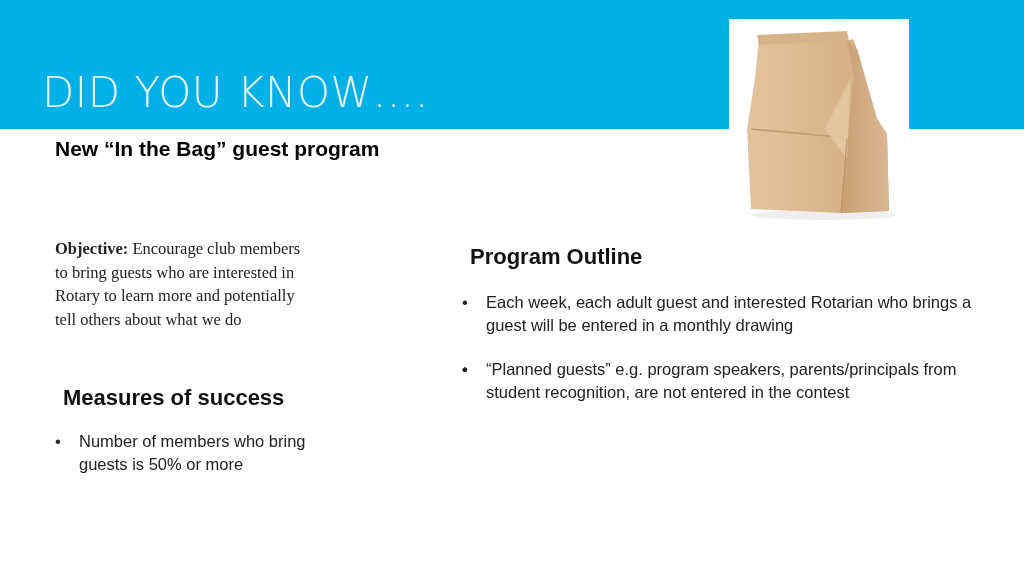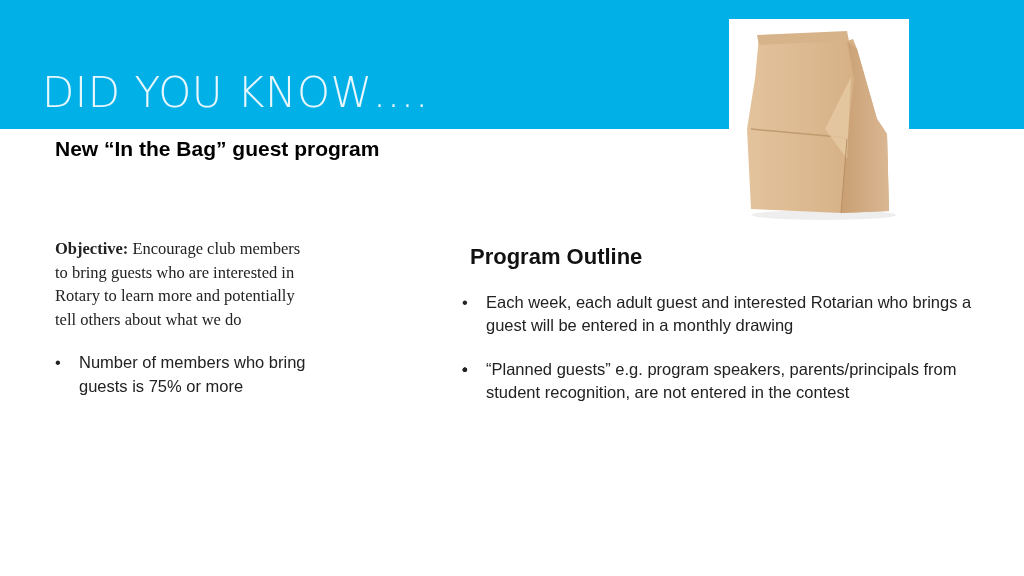--- a/index.html
+++ b/index.html
@@ -48,22 +48,23 @@
     <path d="M22 110 L110 118 L118 120" stroke="#c19b70" stroke-width="1.5" fill="none"></path>
     <path d="M96 110 L122 58 L118 140 Z" fill="#e6c9a4" opacity="0.8"></path>
     <path d="M112 194 L118 120" stroke="#b88f64" stroke-width="1" fill="none"></path>
   </svg>
 </div>
 
 <div class="left text">
   <p class="obj">
     <b>Objective:</b><span> Encourage club members to bring guests who are interested in Rotary to learn more and potentially tell others about what we do</span>
   </p>
+  <h3 class="measures">Measures of success</h3>
   <ul>
-    <li><span class="bullet">•</span><span>Number of members who bring guests is 75% or more</span></li>
+    <li><span class="bullet">•</span><span>Number of members who bring guests is 50% or more</span></li>
   </ul>
 </div>
 
 <div class="right text">
   <h3>Program Outline</h3>
   <ul>
     <li><span class="bullet">•</span><span>Each week, each adult guest and interested Rotarian who brings a guest will be entered in a monthly drawing</span></li>
     <li><span class="bullet">•</span></li>
     <li><span class="bullet">•</span></li>
     <li><span class="bullet">•</span><span>“Planned guests” e.g. program speakers, parents/principals from student recognition, are not entered in the contest</span></li>

